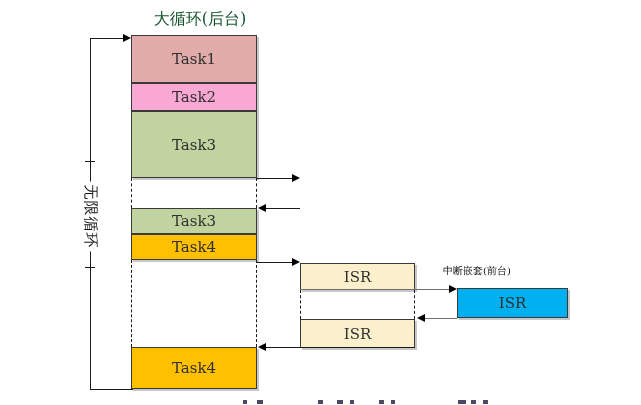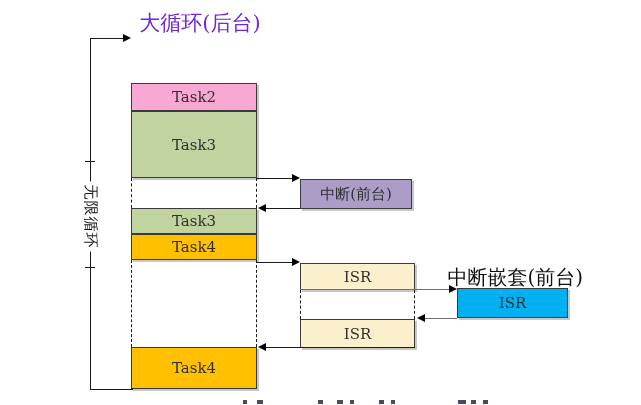--- a/index.html
+++ b/index.html
@@ -6,68 +6,68 @@
   .stage{
     position:relative;width:641px;height:405px;background:#fff;overflow:hidden;
     font-family:"DejaVu Serif","Liberation Serif",serif;color:#222;
   }
   .box{
     position:absolute;box-sizing:border-box;border:1px solid #3a3a3a;
     display:flex;align-items:center;justify-content:center;
     font-size:15px;color:#303030;box-shadow:2px 2px 0 rgba(130,130,130,0.45);
   }
   .title{
-    position:absolute;font-size:21px;color:#6d28d9;text-align:center;white-space:nowrap;
+    position:absolute;font-size:16px;color:#14532d;text-align:center;white-space:nowrap;
   }
   .hline{position:absolute;height:0;border-top:1.5px solid #1a1a1a;}
   .vline{position:absolute;width:0;border-left:1.5px solid #1a1a1a;}
   .vdash{position:absolute;width:0;border-left:1.5px dashed #1a1a1a;}
   .ah-right{position:absolute;width:0;height:0;border-left:8px solid #000;
     border-top:4px solid transparent;border-bottom:4px solid transparent;}
   .ah-left{position:absolute;width:0;height:0;border-right:8px solid #000;
     border-top:4px solid transparent;border-bottom:4px solid transparent;}
   .vtext{
     position:absolute;left:55px;top:207px;width:70px;text-align:center;
     transform:rotate(90deg);font-size:15px;letter-spacing:1px;background:#fff;
     color:#111;white-space:nowrap;
   }
   .tick{position:absolute;width:10px;height:0;border-top:1.5px solid #1a1a1a;}
-  .nested-label{position:absolute;font-size:20px;color:#111;text-align:right;white-space:nowrap;}
+  .nested-label{position:absolute;font-size:10px;color:#111;text-align:left;white-space:nowrap;}
   .frag{position:absolute;top:400px;height:4px;background:#4a4a62;}
 </style>
 </head>
 <body>
 
 <div class="stage">
 
   <div class="title" style="left:122px;top:9px;width:156px;">大循环(后台)</div>
 
   <div class="vline" style="left:90px;top:38px;height:351px;"></div>
   <div class="hline" style="left:90px;top:38px;width:34px;"></div>
   <div class="ah-right" style="left:123px;top:34px;"></div>
   <div class="hline" style="left:90px;top:389px;width:43px;"></div>
   <div class="tick" style="left:85px;top:161px;"></div>
   <div class="tick" style="left:85px;top:267px;"></div>
   <div class="vtext">无限循环</div>
 
+  <div class="box" style="left: 131px; top: 35px; width: 126px; height: 48px; background-color: rgb(224, 171, 168);">Task1</div>
   <div class="box" style="left: 131px; top: 83px; width: 126px; height: 28px; background-color: #f9a8d4;">Task2</div>
   <div class="box" style="left: 131px; top: 111px; width: 126px; height: 67px; background-color: rgb(193, 212, 160);">Task3</div>
 
   <div class="vdash" style="left:131px;top:178px;height:30px;"></div>
   <div class="vdash" style="left:256px;top:178px;height:30px;"></div>
 
   <div class="box" style="left: 131px; top: 208px; width: 126px; height: 26px; background-color: rgb(193, 212, 160);">Task3</div>
   <div class="box" style="left: 131px; top: 234px; width: 126px; height: 26px; background-color: rgb(255, 192, 0);">Task4</div>
 
   <div class="vdash" style="left:131px;top:260px;height:87px;"></div>
   <div class="vdash" style="left:256px;top:260px;height:87px;"></div>
 
   <div class="box" style="left: 131px; top: 347px; width: 126px; height: 42px; background-color: rgb(255, 192, 0);">Task4</div>
 
-  <div class="box" style="left: 300px; top: 179px; width: 112px; height: 30px; background-color: rgb(171, 157, 200);">中断(前台)</div>
 
   <div class="hline" style="left:257px;top:178px;width:37px;"></div>
   <div class="ah-right" style="left:292px;top:174px;"></div>
   <div class="hline" style="left:264px;top:208px;width:36px;"></div>
   <div class="ah-left" style="left:258px;top:204px;"></div>
 
   <div class="box" style="left: 300px; top: 263px; width: 115px; height: 27px; background-color: rgb(252, 240, 204);">ISR</div>
   <div class="vdash" style="left:300px;top:290px;height:29px;"></div>
   <div class="vdash" style="left:414px;top:290px;height:29px;"></div>
   <div class="box" style="left: 300px; top: 319px; width: 115px; height: 29px; background-color: rgb(252, 240, 204);">ISR</div>

